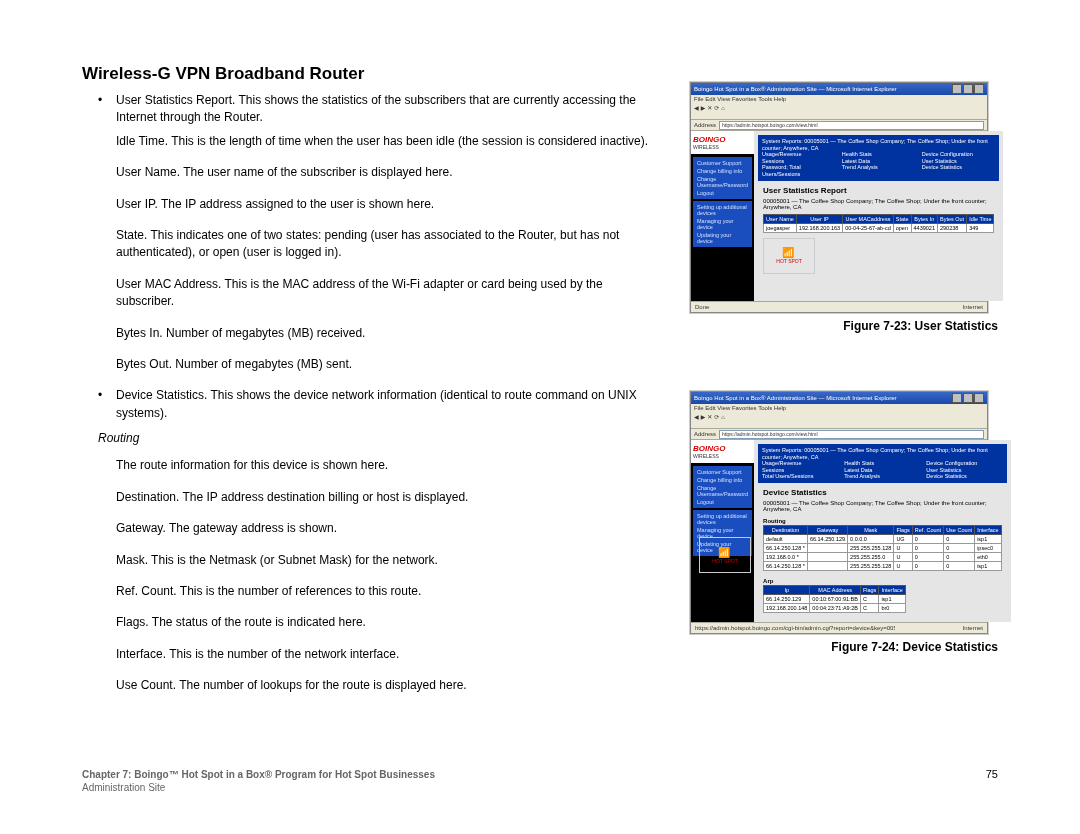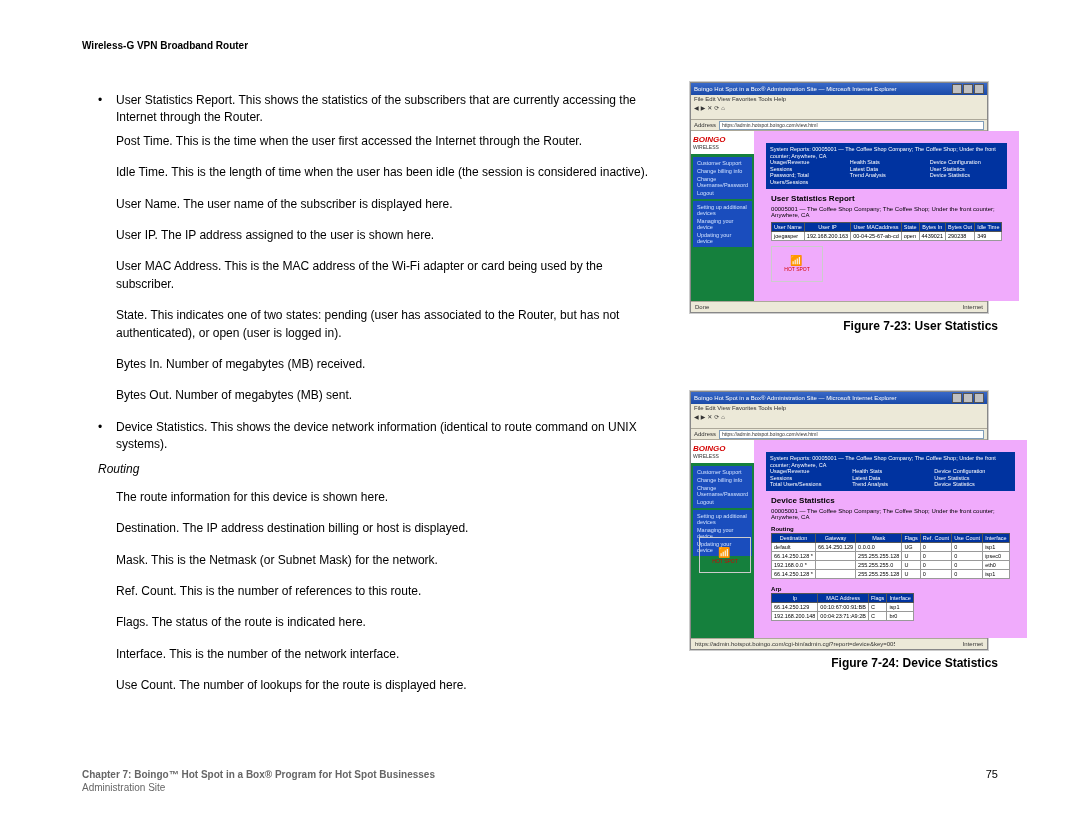--- a/index.html
+++ b/index.html
@@ -7,23 +7,23 @@
     padding: 0;
     font-family: Arial, Helvetica, sans-serif;
     background: #fff;
     width: 1080px;
     height: 834px;
     position: relative;
     color: #000;
   }
   .page-header {
     position: absolute;
-    top: 40px;
+    top: 64px;
     left: 82px;
-    font-size: 10px;
+    font-size: 17px;
     font-weight: bold;
   }
   .main-column {
     position: absolute;
     top: 92px;
     left: 98px;
     width: 560px;
     font-size: 12px;
     line-height: 1.45;
   }
@@ -106,41 +106,41 @@
     display:flex; align-items:center;
     font-size:6px; padding:0 3px; gap:3px; color:#333;
   }
   .addr-field { flex:1; background:#fff; border:1px solid #7f9db9; height:7px; font-size:5px; padding:0 2px; overflow:hidden; }
   .content-area {
     display: flex;
     min-height: 170px;
   }
   .sidebar {
     width: 68px;
-    background: #15803d;
+    background: #000000;
     color: #fff;
     font-size: 5.5px;
     padding: 2px;
   }
   .brand {
     background: #fff;
     color: #d40000;
     padding: 4px 2px;
     font-weight: bold;
     font-style: italic;
     font-size: 8px;
     margin: -2px -2px 3px -2px;
   }
   .brand-sub { font-size:5px; color:#333; font-weight:normal; font-style:normal; display:block;}
   .sidebar-section { background:#1a4dbd; padding:2px; margin-bottom:2px; }
   .sidebar-link { display:block; padding:1px 2px; color:#cfe0ff; }
   .main-panel {
     flex: 1;
-    background: #f0abfc;
-    padding: 12px;
+    background: #e5e5e5;
+    padding: 4px;
     position: relative;
   }
   .top-banner {
     background: #0033a0;
     color: #fff;
     font-size: 5.5px;
     padding: 3px 4px;
     line-height: 1.2;
   }
   .top-banner-row { display:flex; gap:6px; }
@@ -210,32 +210,32 @@
   .footer-chapter { font-weight: bold; }
   .page-number { font-size: 11px; }
 </style>
 </head>
 <body>
 
 <div class="page-header">Wireless-G VPN Broadband Router</div>
 
 <div class="main-column">
   <div class="bullet-item">User Statistics Report. This shows the statistics of the subscribers that are currently accessing the Internet through the Router.</div>
-  <div class="sub-item">Post Time. This is the time when the user first accessed the Internet through the Router.</div>
   <div class="sub-item">Idle Time. This is the length of time when the user has been idle (the session is considered inactive).</div>
   <div class="sub-item">User Name. The user name of the subscriber is displayed here.</div>
   <div class="sub-item">User IP. The IP address assigned to the user is shown here.</div>
+  <div class="sub-item">State. This indicates one of two states: pending (user has associated to the Router, but has not authenticated), or open (user is logged in).</div>
   <div class="sub-item">User MAC Address. This is the MAC address of the Wi-Fi adapter or card being used by the subscriber.</div>
-  <div class="sub-item">State. This indicates one of two states: pending (user has associated to the Router, but has not authenticated), or open (user is logged in).</div>
   <div class="sub-item">Bytes In. Number of megabytes (MB) received.</div>
   <div class="sub-item">Bytes Out. Number of megabytes (MB) sent.</div>
   <div class="bullet-item">Device Statistics. This shows the device network information (identical to route command on UNIX systems).</div>
   <div class="section-heading">Routing</div>
   <div class="sub-item">The route information for this device is shown here.</div>
   <div class="sub-item">Destination. The IP address destination billing or host is displayed.</div>
+  <div class="sub-item">Gateway. The gateway address is shown.</div>
   <div class="sub-item">Mask. This is the Netmask (or Subnet Mask) for the network.</div>
   <div class="sub-item">Ref. Count. This is the number of references to this route.</div>
   <div class="sub-item">Flags. The status of the route is indicated here.</div>
   <div class="sub-item">Interface. This is the number of the network interface.</div>
   <div class="sub-item">Use Count. The number of lookups for the route is displayed here.</div>
 </div>
 
 <div class="figures-column">
 
   <div class="figure-block">

